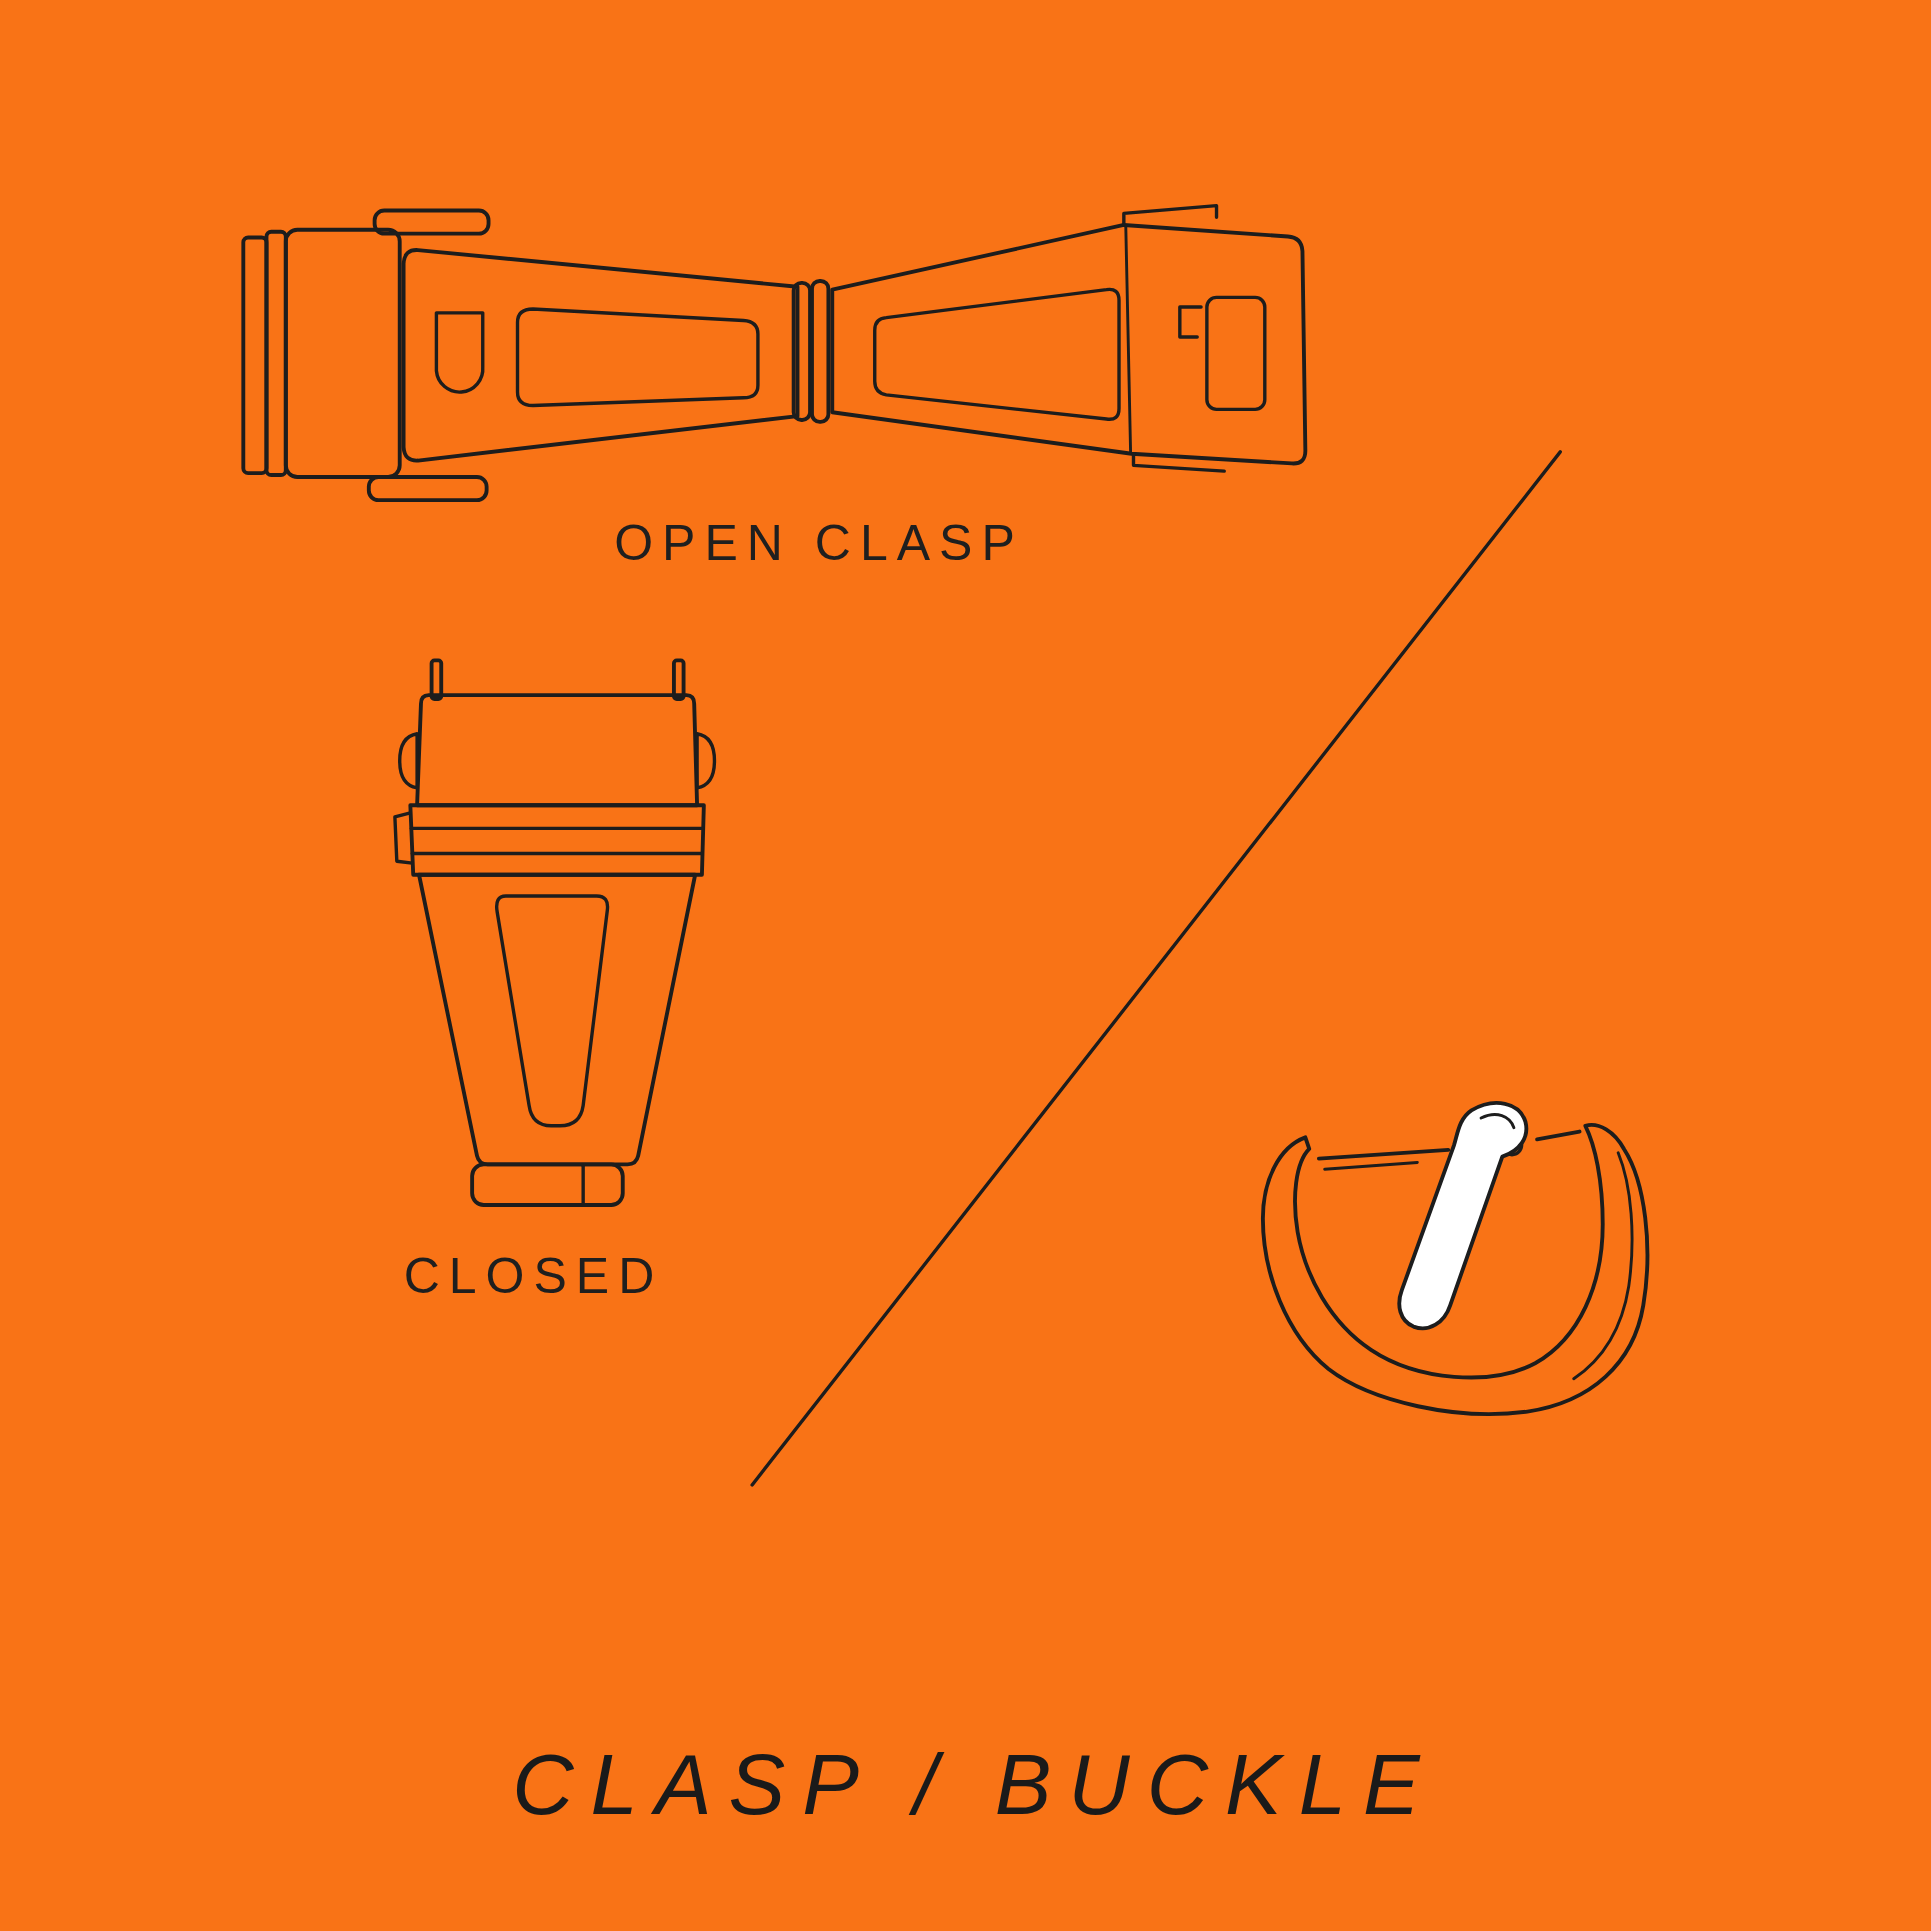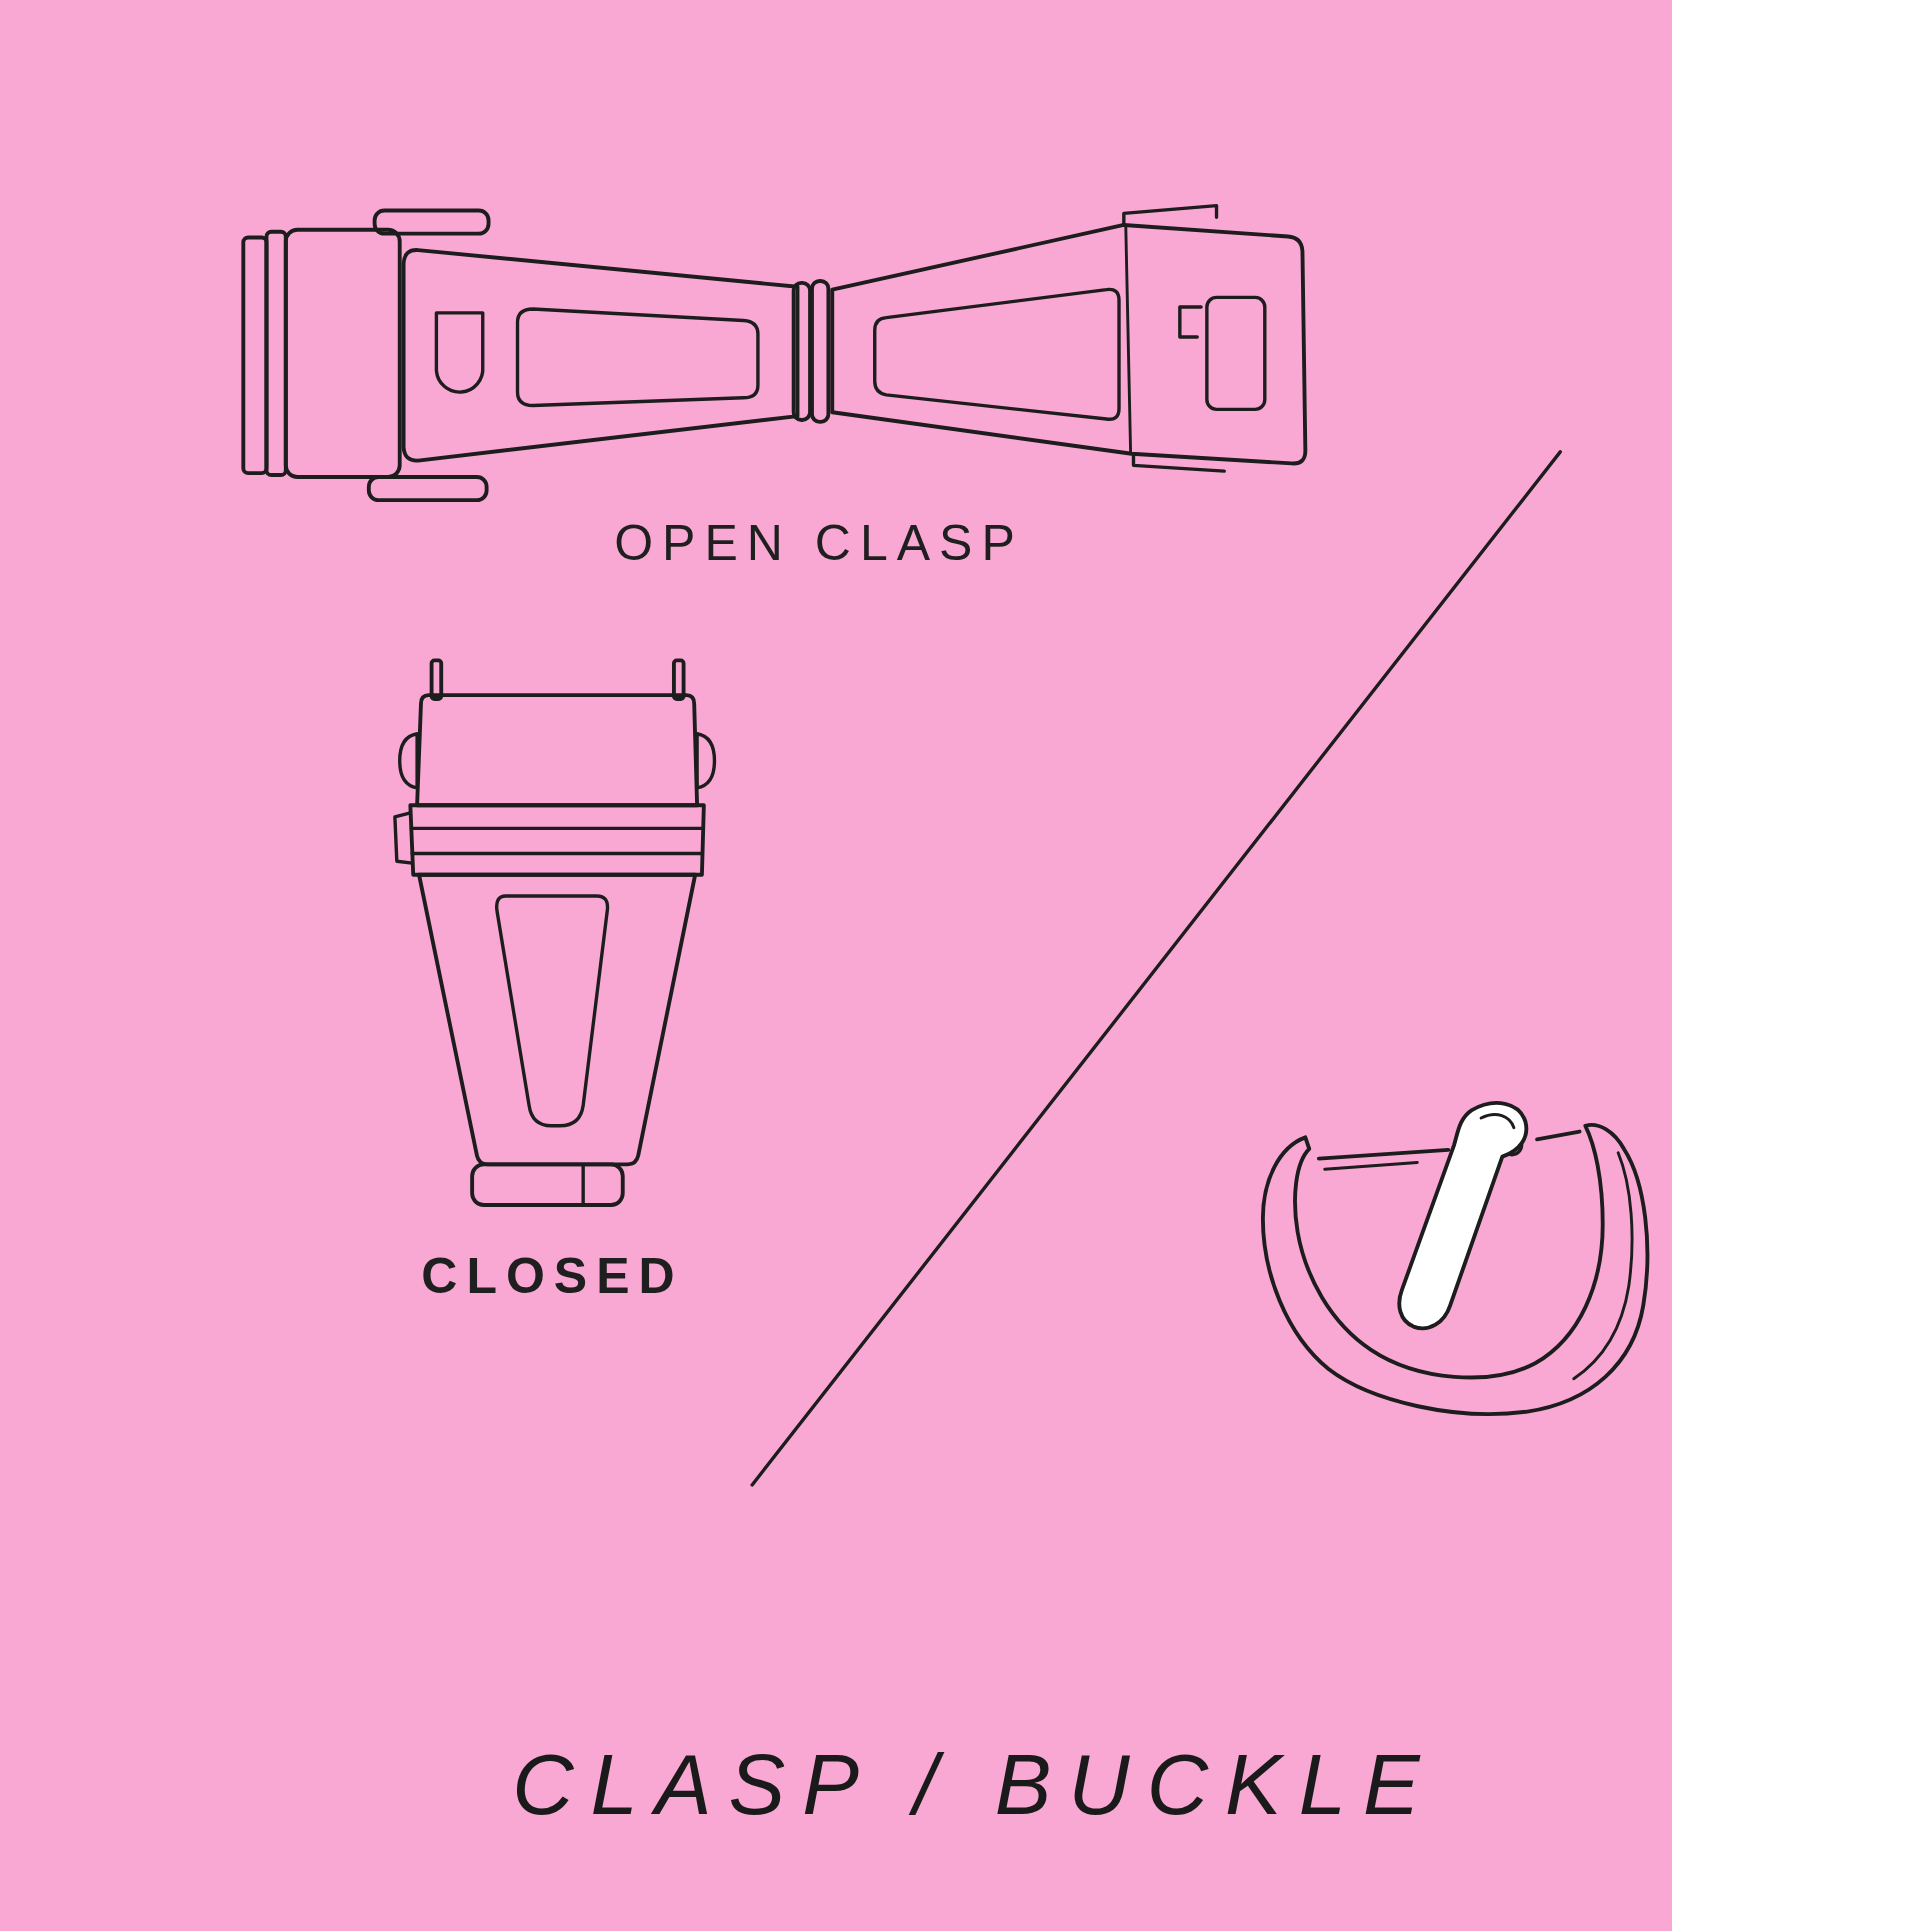--- a/index.html
+++ b/index.html
@@ -2,42 +2,42 @@
 <html><head>
 <meta charset="utf-8">
 <style>
   html, body {
     margin: 0;
     padding: 0;
     background: #ffffff;
   }
   .canvas {
     position: relative;
-    width: 1672px;
+    width: 1931px;
     height: 1931px;
-    background: #f9a8d4;
+    background: #f97316;
     overflow: hidden;
     font-family: "Liberation Sans", "DejaVu Sans", sans-serif;
   }
   .art {
     position: absolute;
     left: 0;
     top: 0;
   }
   .caption {
     position: absolute;
     text-align: center;
     font-size: 50px;
     letter-spacing: 0.18em;
     color: #1f1f1f;
     font-weight: 400;
     white-space: nowrap;
   }
   .cap-open   { left: 433px; top: 514px;  width: 772px; }
-  .cap-closed { left: 263px; top: 1247px; width: 579px; font-weight: bold; }
+  .cap-closed { left: 244px; top: 1247px; width: 579px; }
   .diagram-title {
     position: absolute;
     left: 202px;
     top: 1736px;
     width: 1545px;
     text-align: center;
     font-size: 85px;
     letter-spacing: 0.2em;
     color: #1a1a1a;
     font-weight: 400;

